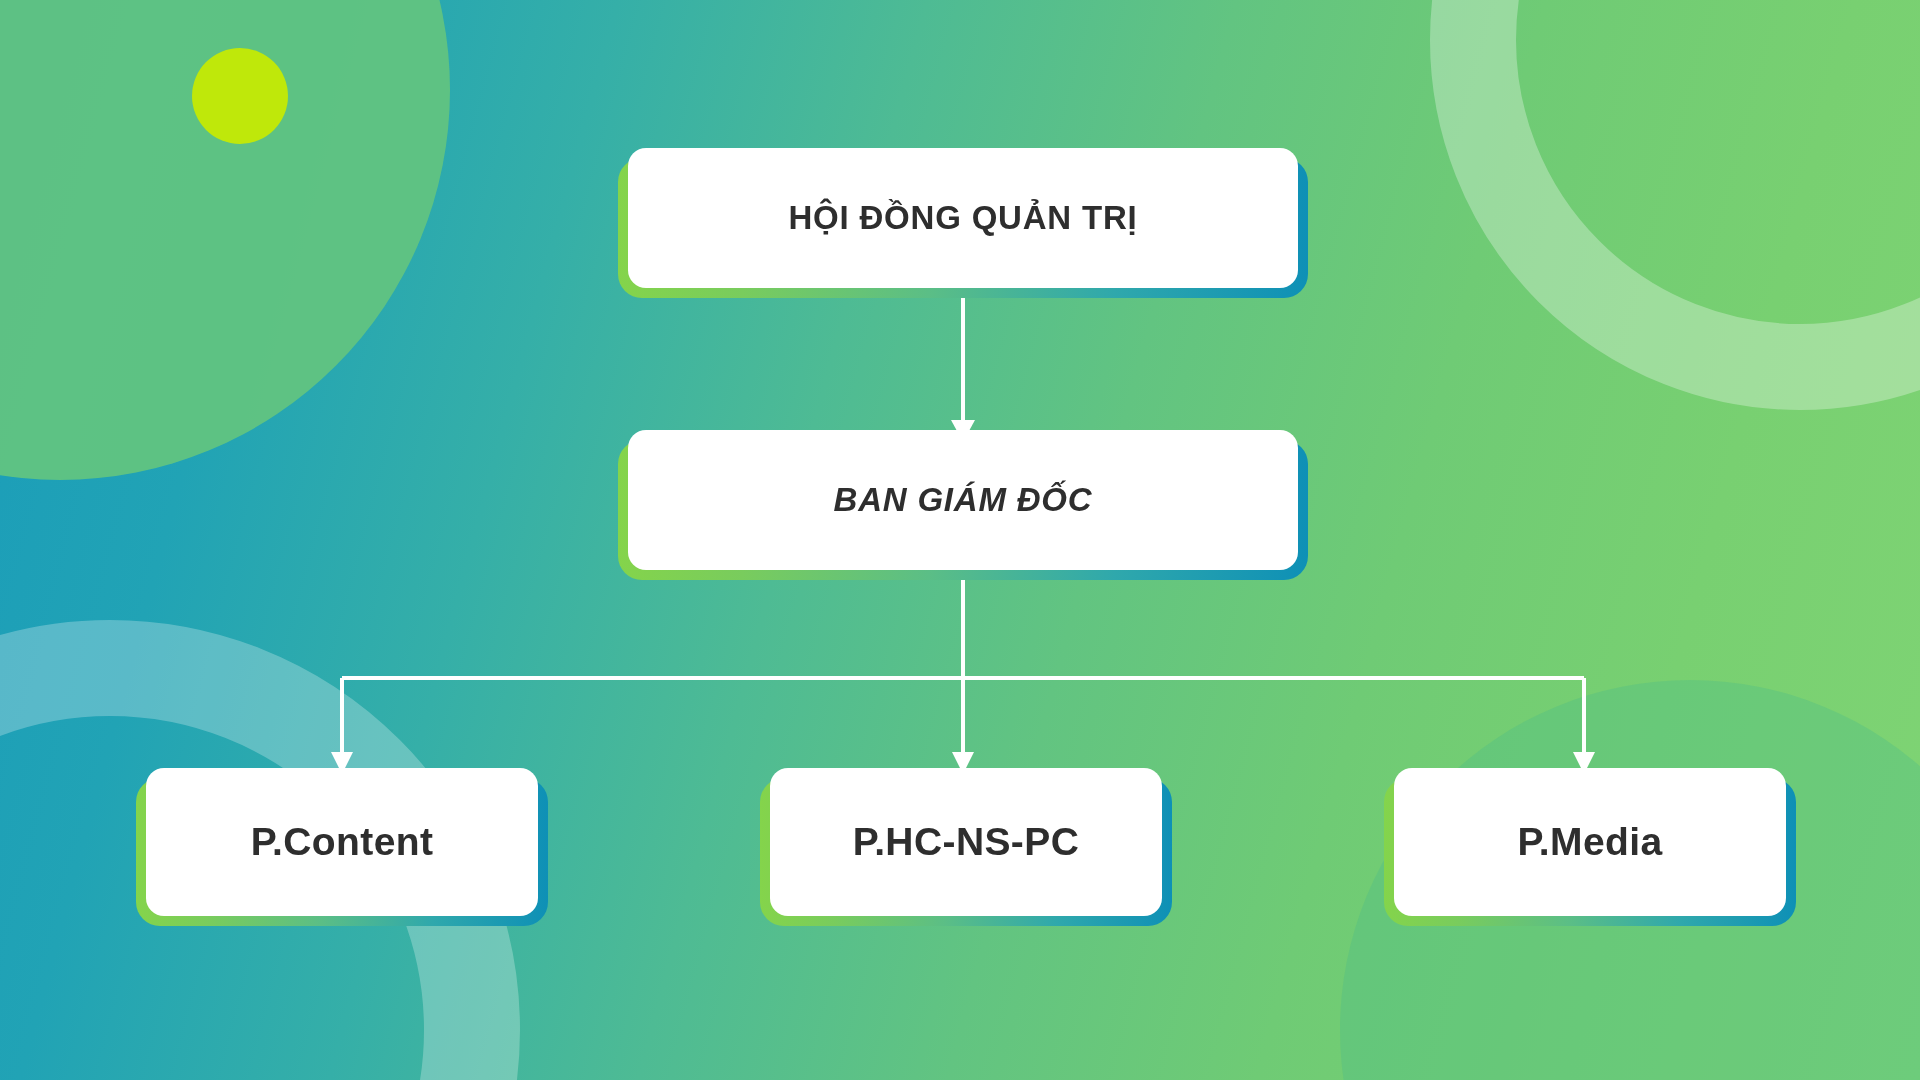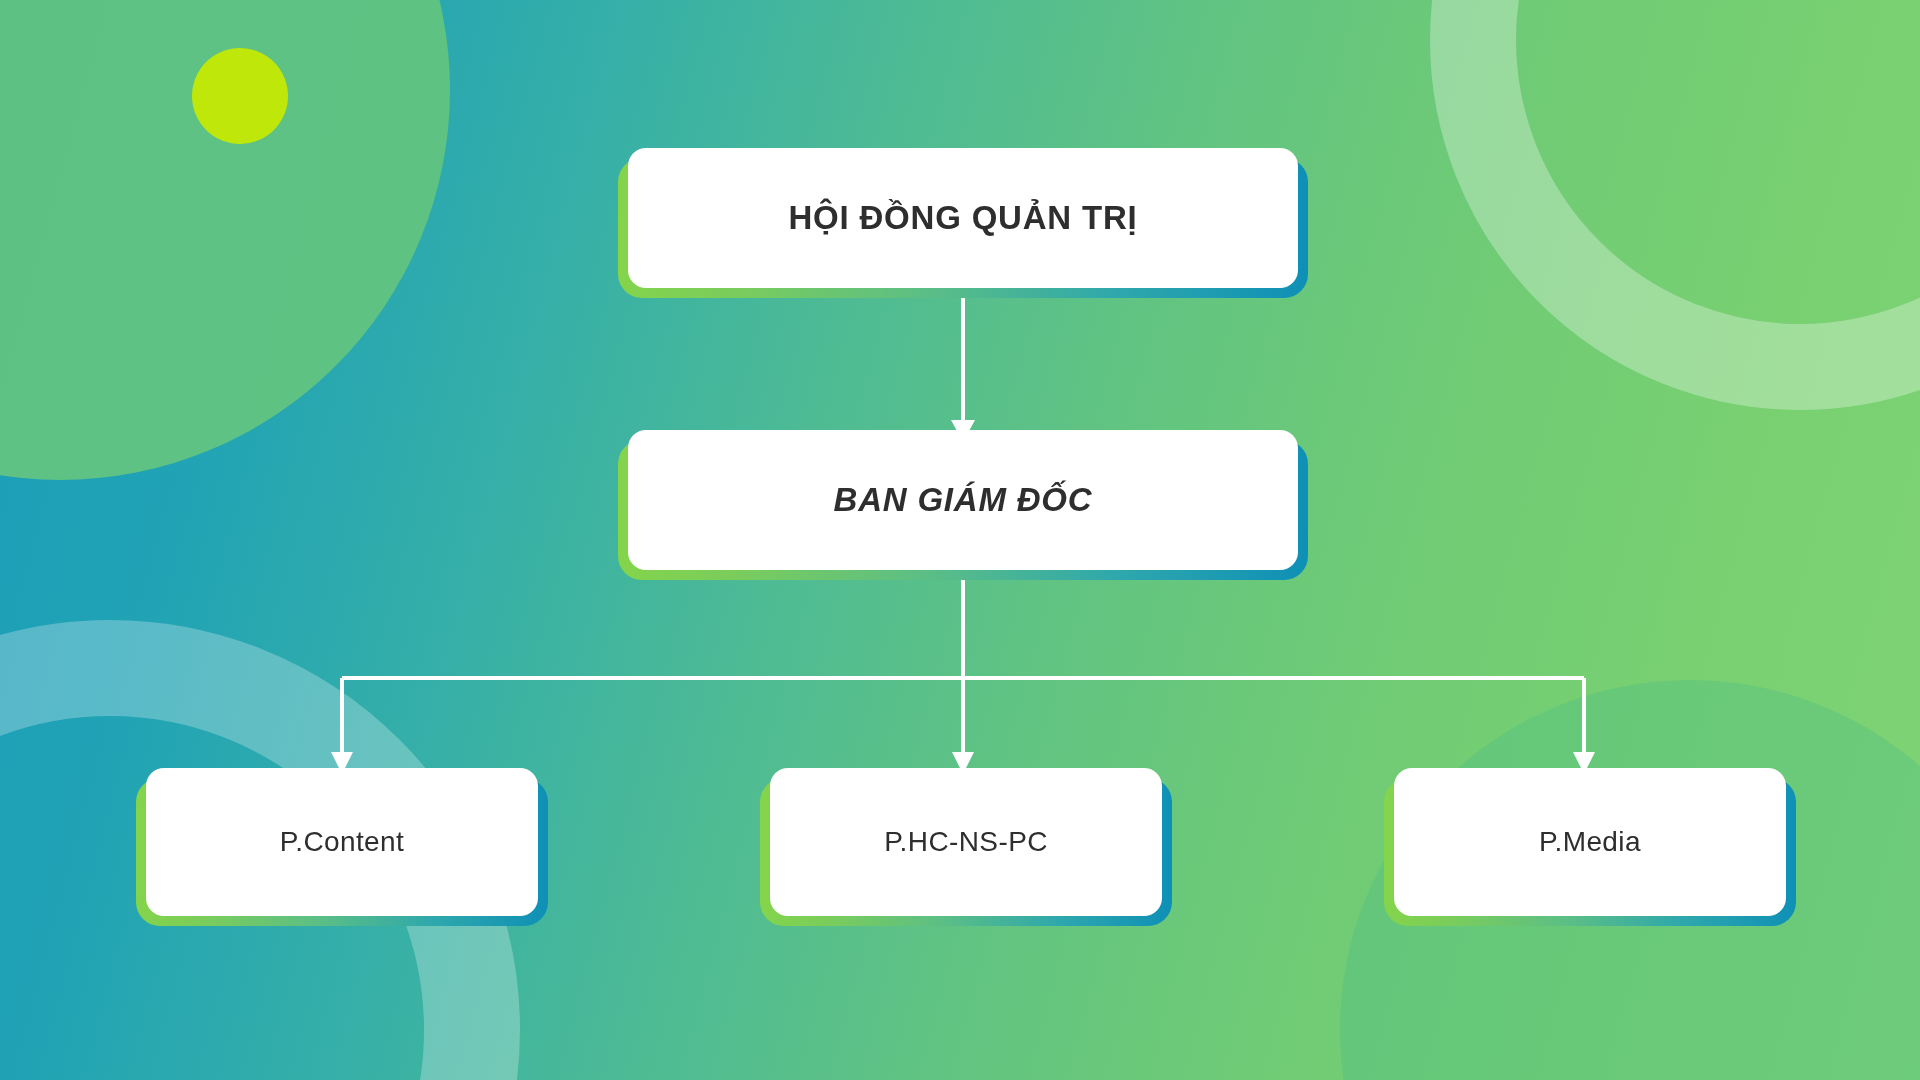--- a/index.html
+++ b/index.html
@@ -111,22 +111,22 @@
     line-height: 1.15;
     padding: 0 16px;
   }
   .level-1 .node-label,
   .level-2 .node-label {
     font-weight: 700;
     font-size: 33px;
     letter-spacing: .8px;
   }
   .level-3 .node-label {
-    font-weight: 400;
-    font-size: 28px;
+    font-weight: 700;
+    font-size: 39px;
     letter-spacing: .4px;
   }
 </style>
 </head>
 <body>
 
 <div id="stage">
 
   <div class="bg-base"></div>
   <div class="bg-shape shape-tl-circle"></div>

